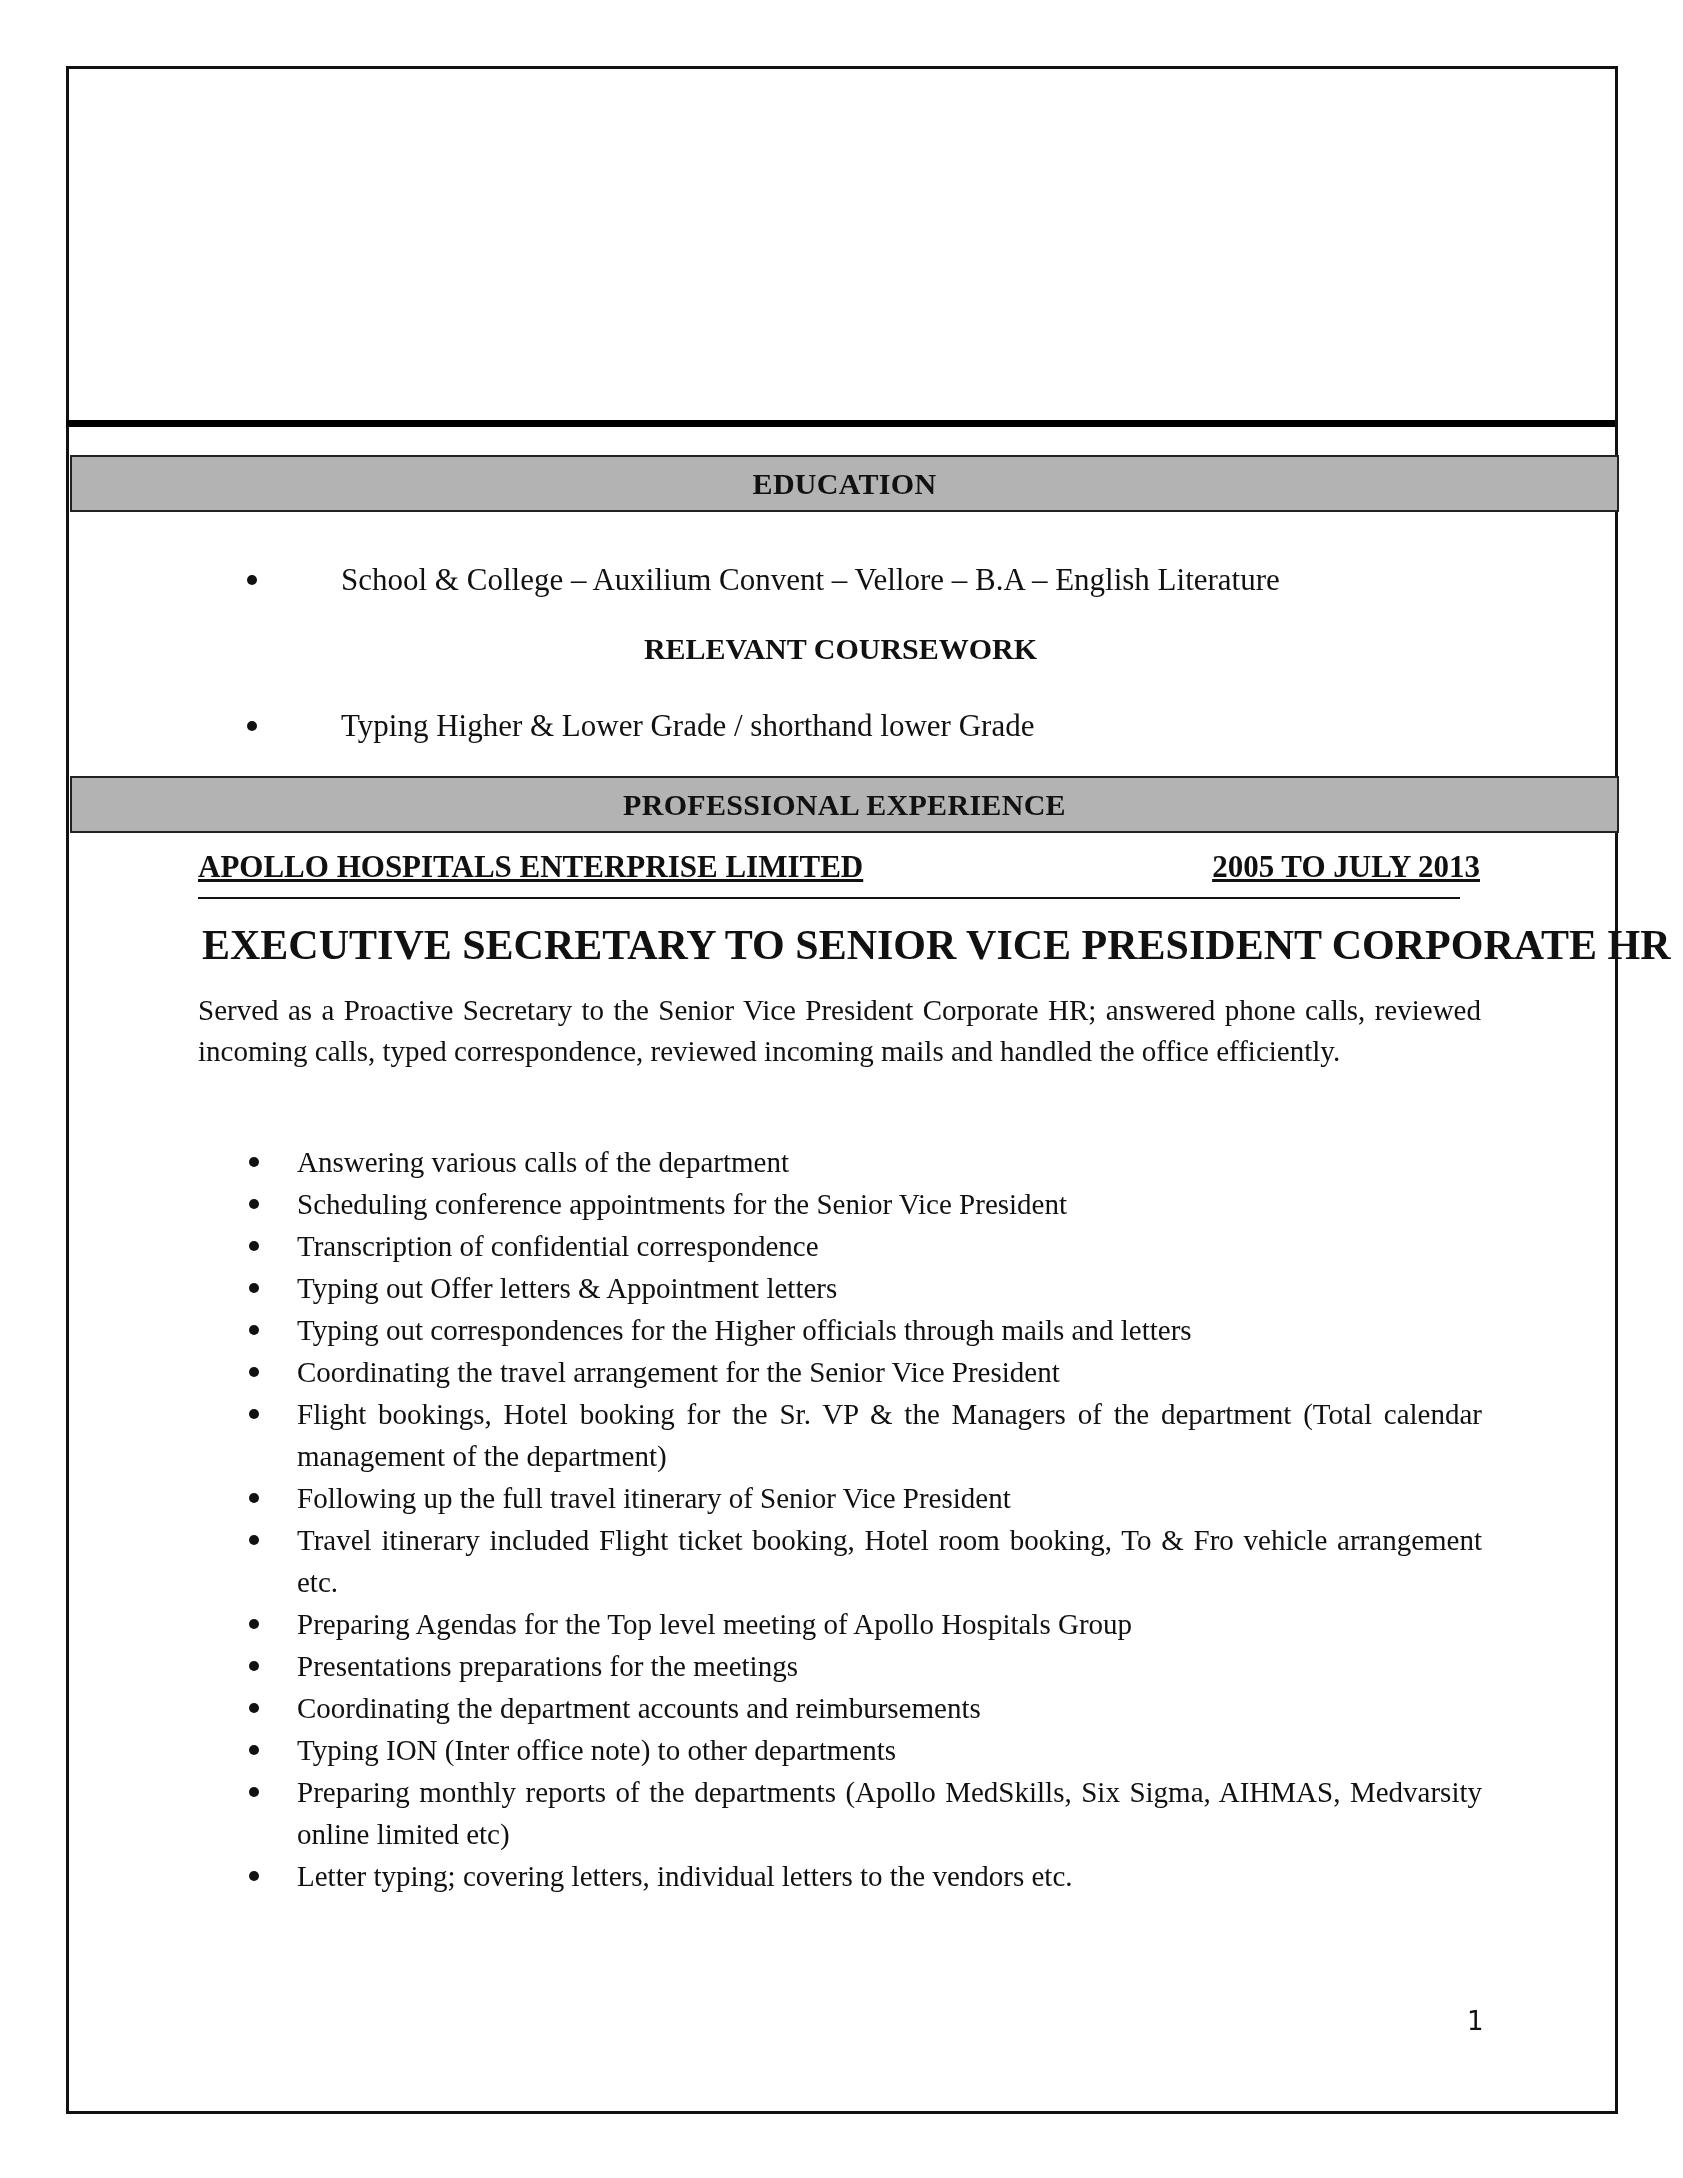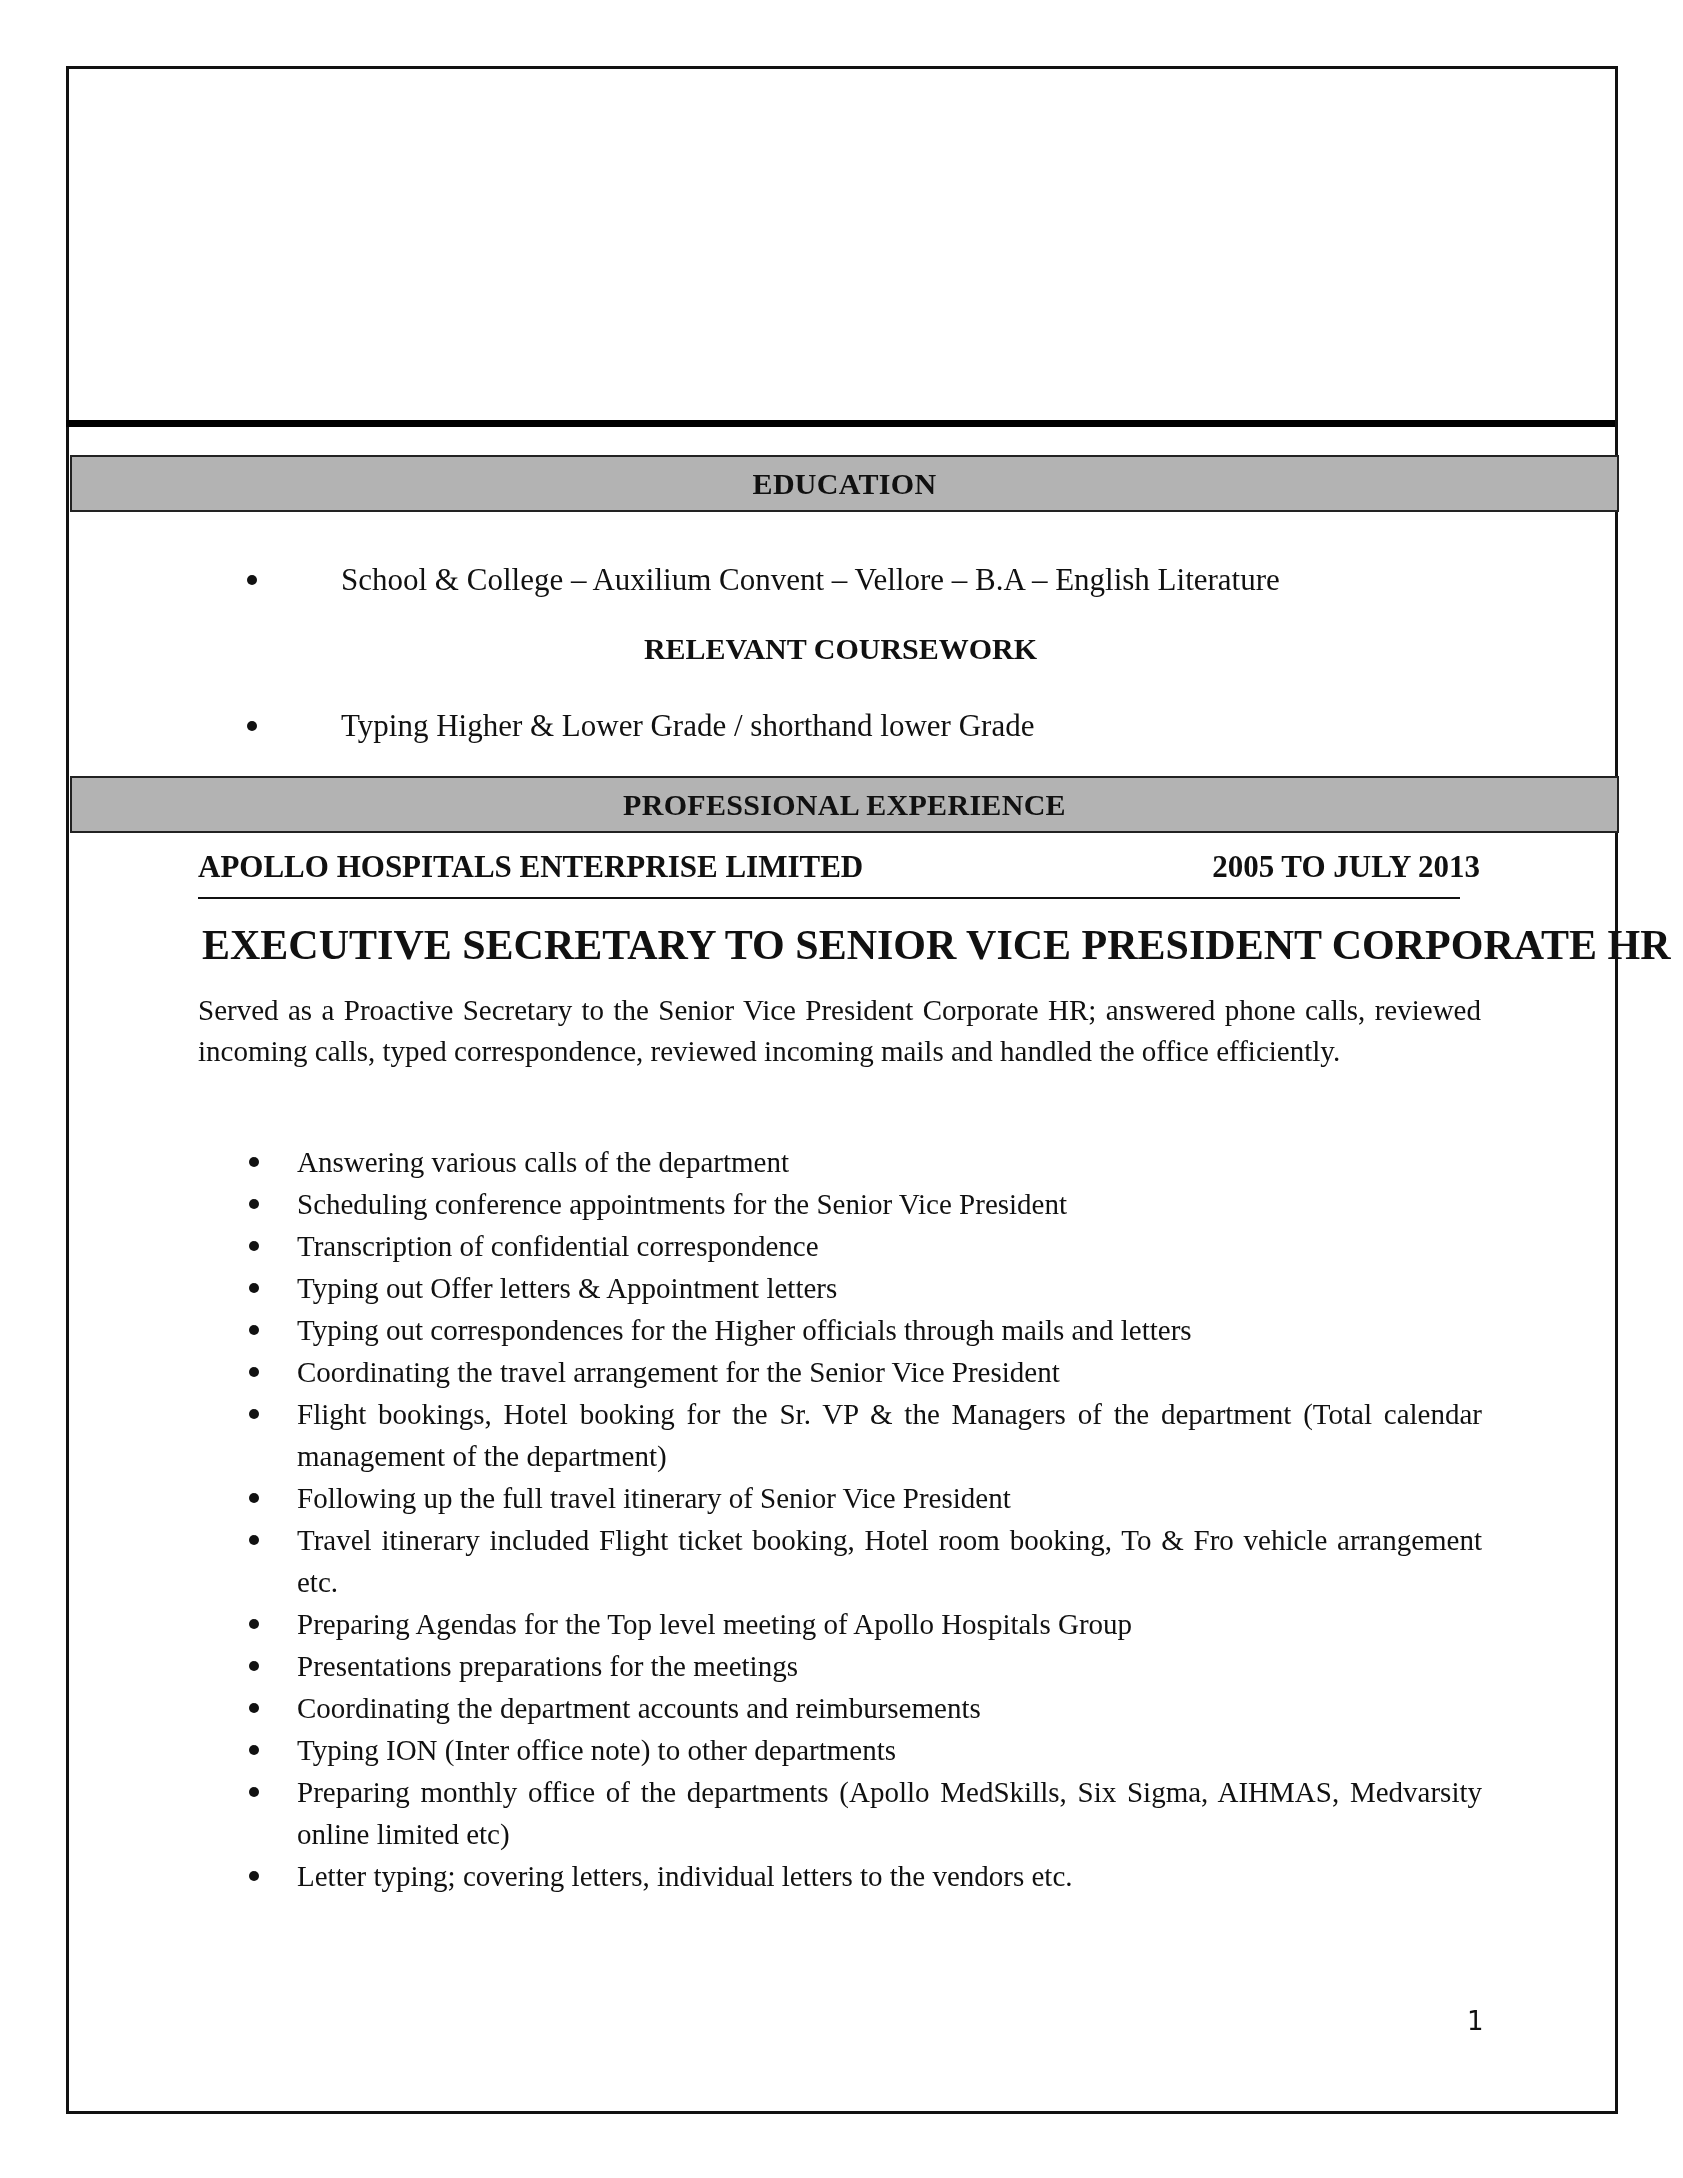--- a/index.html
+++ b/index.html
@@ -7,21 +7,21 @@
   .page-border { position:absolute; left:66px; top:66px; width:1546px; height:2042px; border:3px solid #111; box-sizing:content-box; }
   .thick-rule { position:absolute; left:66px; width:1549px; top:420px; height:7px; background:#000; }
   .section-bar { position:absolute; left:70px; width:1545px; background:#b3b3b3; border:2px solid #222; display:flex; align-items:center; justify-content:center; font-weight:bold; font-size:30px; letter-spacing:0.3px; }
   .bar-edu { top:455px; height:53px; }
   .bar-exp { top:776px; height:53px; }
   .bullet-row { position:absolute; left:243px; display:flex; align-items:flex-start; font-size:31px; line-height:43px;gap:44px; }
   .bullet-row .dot { width:54px; flex:0 0 54px; position:relative; height:43px; }
   .bullet-row .dot::before { content:""; position:absolute; left:4px; top:17px; width:10px; height:10px; border-radius:50%; background:#111; }
   .bullet-row .txt { width:1188px; }
   .center-heading { position:absolute; left:66px; width:1549px; text-align:center; font-weight:bold; font-size:30px; }
-  .employer-row { position:absolute; left:198px; width:1282px; top:849px; display:flex; justify-content:space-between; font-weight:bold; font-size:31px; }
+  .employer-row { position:absolute; left:198px; width:1282px; top:849px; display:flex; justify-content:space-between; font-weight:bold; font-size:31px;text-decoration:underline; }
   .employer-rule { position:absolute; left:198px; width:1262px; top:897px; height:2px; background:#111; }
   .job-title { position:absolute; left:202px; top:921px; font-weight:bold; font-size:42px; }
   .summary { position:absolute; left:198px; width:1283px; top:990px; font-size:29px; line-height:41px; text-align:justify; }
   .duties { position:absolute; left:243px; top:1141px; width:1239px; margin:0; padding:0; list-style:none; }
   .duties li { display:flex; font-size:29px; line-height:42px; }
   .duties li .dot { flex:0 0 54px; position:relative; }
   .duties li .dot::before { content:""; position:absolute; left:6px; top:16px; width:10px; height:10px; border-radius:50%; background:#111; }
   .duties li .txt { flex:1; text-align:justify; }
   .page-number { position:absolute; left:1467px; top:2006px; font-family:"DejaVu Sans","Liberation Sans",sans-serif; font-size:26px; }
 </style>
@@ -109,21 +109,21 @@
   <li>
       <span class="dot"></span>
       <span class="txt">Coordinating the department accounts and reimbursements</span>
     </li>
   <li>
       <span class="dot"></span>
       <span class="txt">Typing ION (Inter office note) to other departments</span>
     </li>
   <li>
       <span class="dot"></span>
-      <span class="txt">Preparing monthly office of the departments (Apollo MedSkills, Six Sigma, AIHMAS, Medvarsity online limited etc)</span>
+      <span class="txt">Preparing monthly reports of the departments (Apollo MedSkills, Six Sigma, AIHMAS, Medvarsity online limited etc)</span>
     </li>
   <li>
       <span class="dot"></span>
       <span class="txt">Letter typing; covering letters, individual letters to the vendors etc.</span>
     </li>
 </ul>
 
 <div class="page-number">1</div>
 
 

